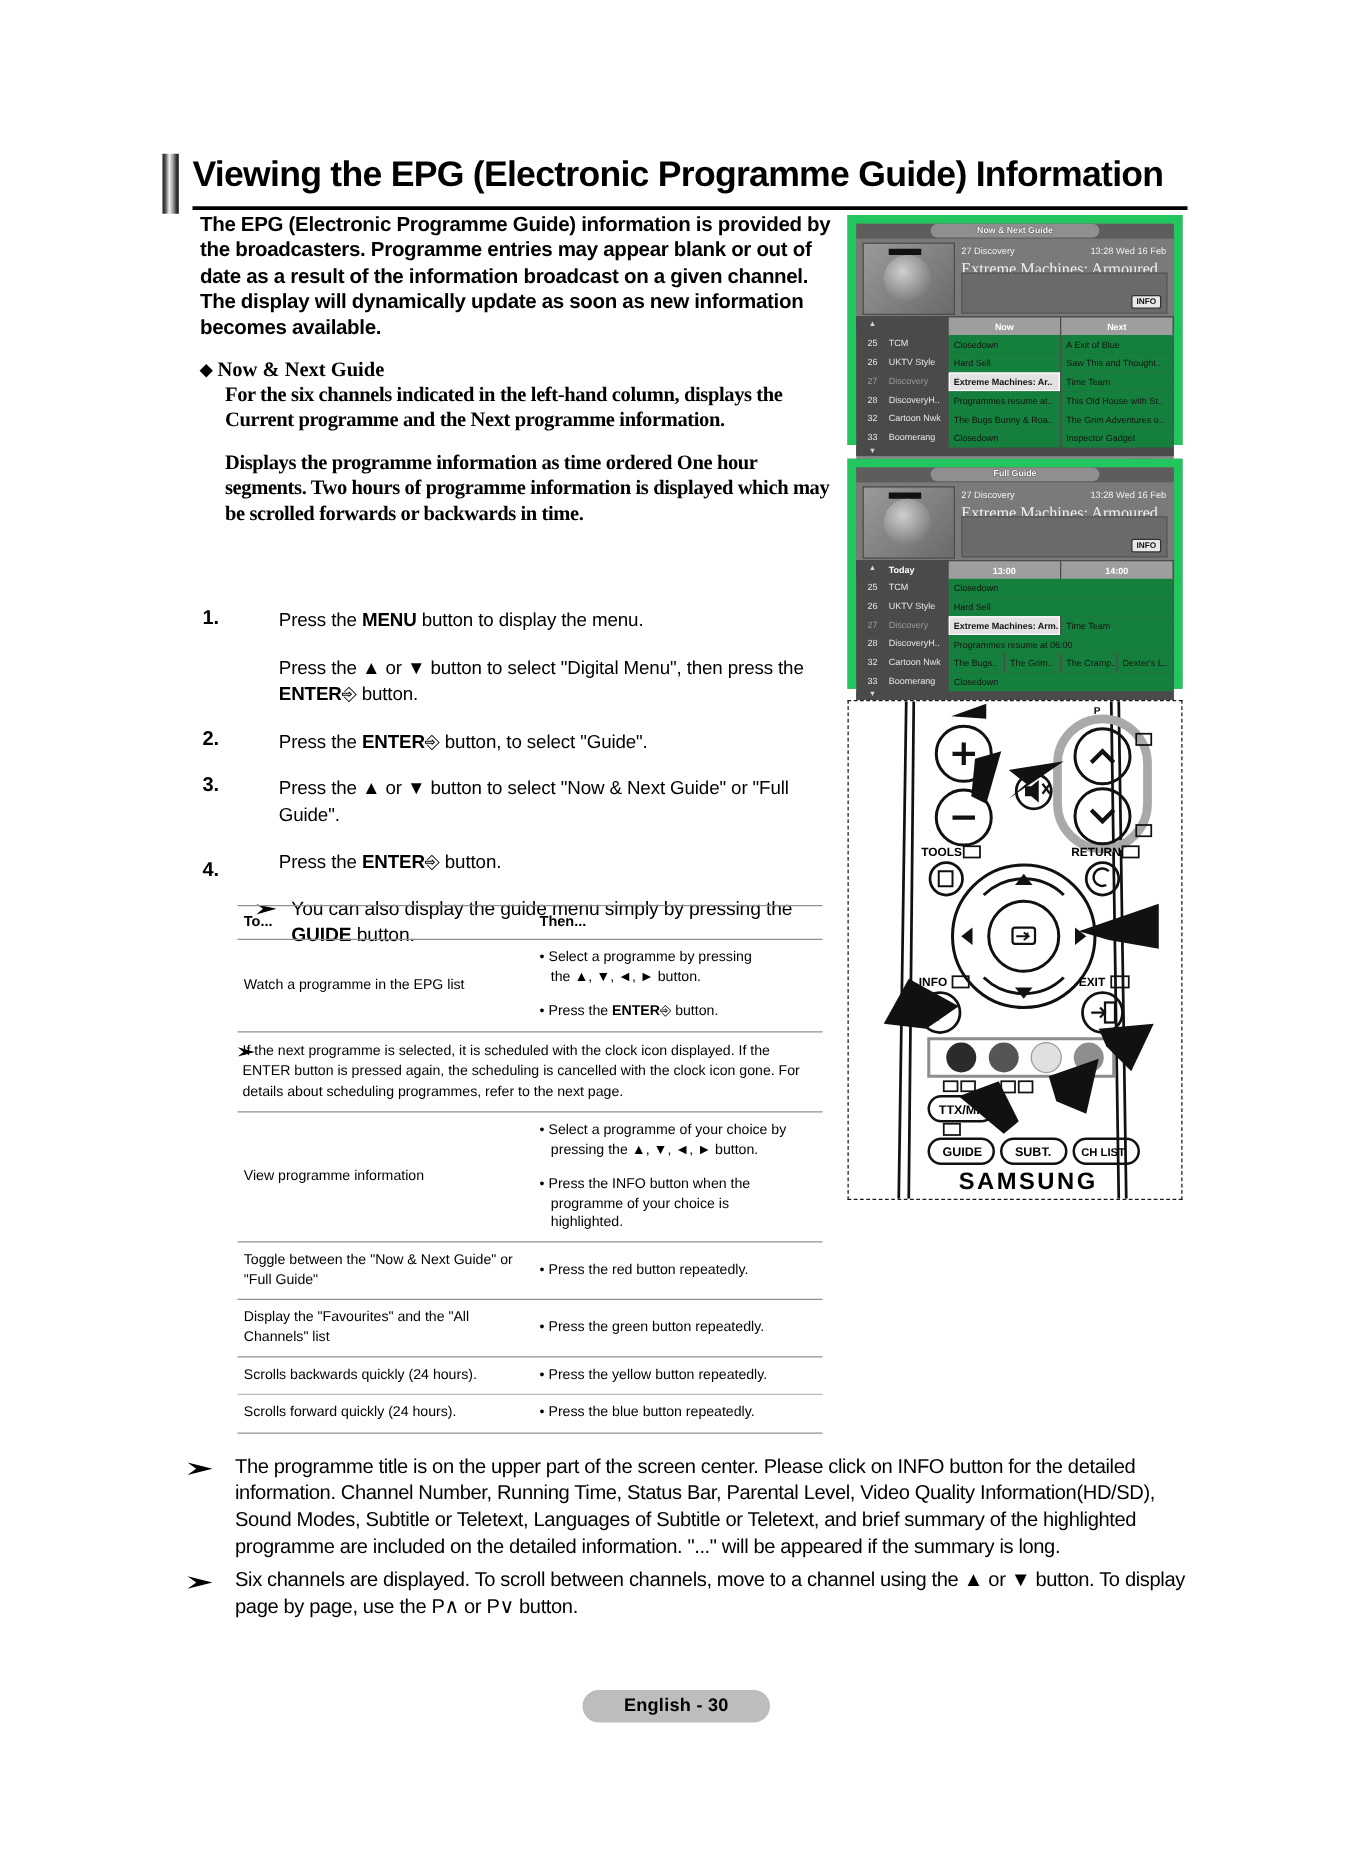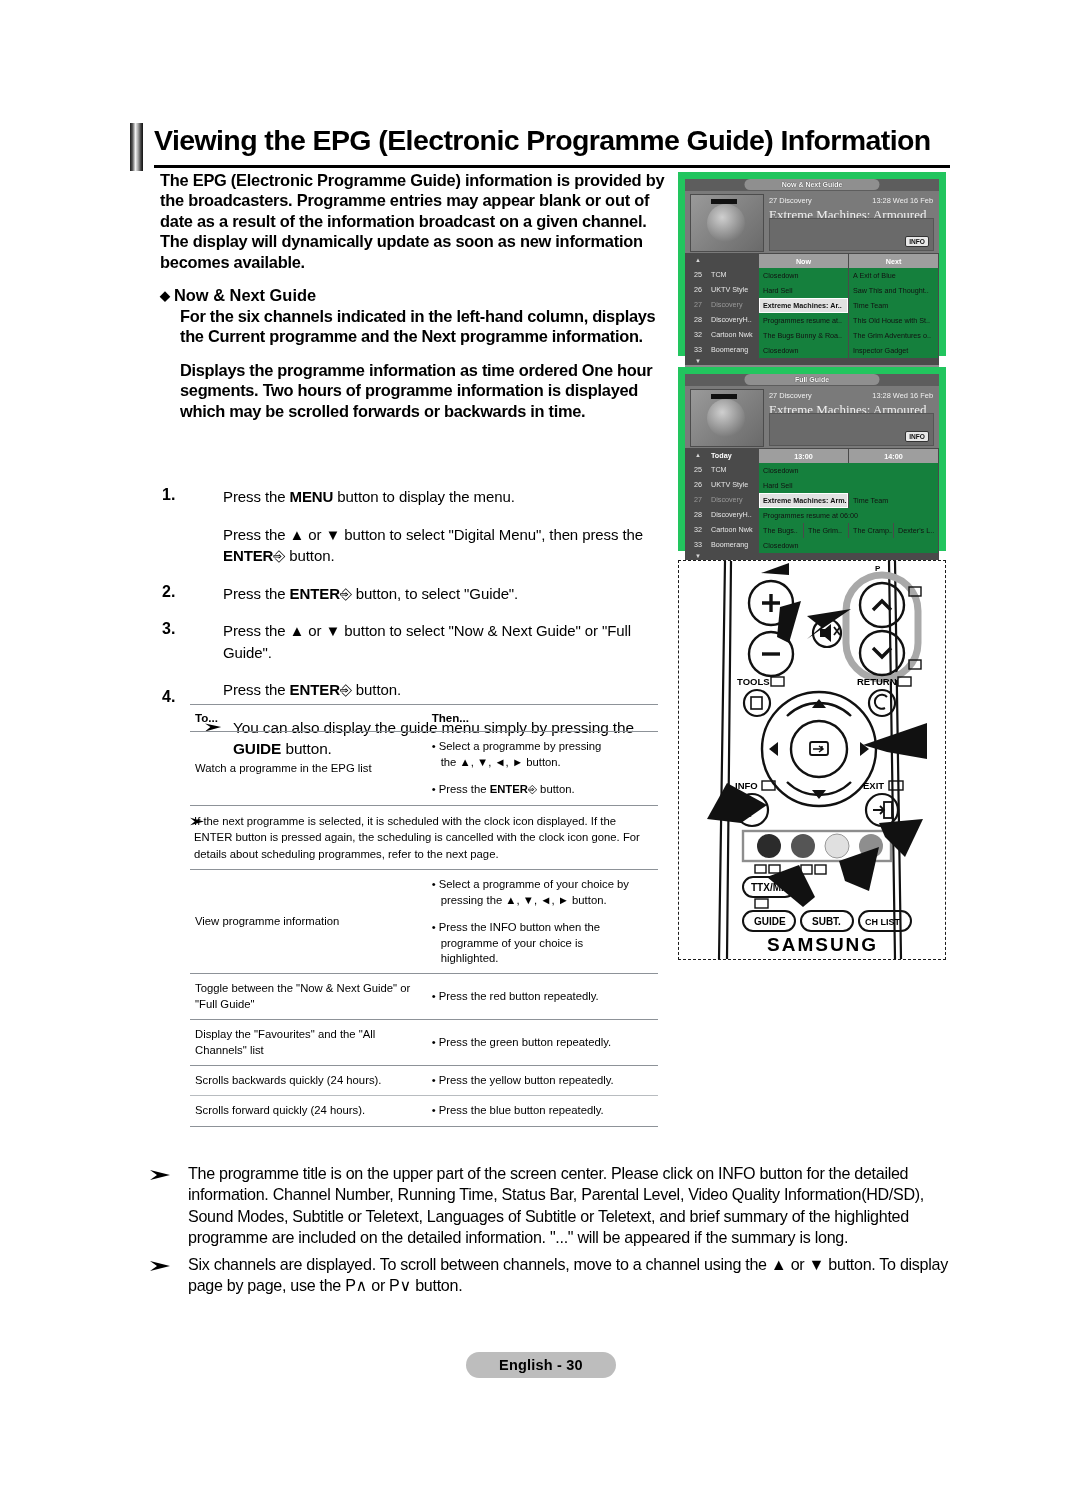--- a/index.html
+++ b/index.html
@@ -14,38 +14,38 @@
   .title-wrap{position:absolute;left:130px;top:118px;width:820px;height:60px;}
   .title-bar{position:absolute;left:0;top:5px;width:13px;height:48px;
     background:linear-gradient(to right,#1a1a1a 0%,#555 18%,#f2f2f2 42%,#a8a8a8 62%,#3a3a3a 85%,#111 100%);}
   .title-text{position:absolute;left:24px;top:0px;font-size:28.5px;font-weight:bold;
     letter-spacing:-0.6px;white-space:nowrap;line-height:44px;}
   .title-rule{position:absolute;left:24px;top:47px;width:796px;height:3px;background:#000;}
 
   
   .col-left{position:absolute;left:160px;top:170px;width:512px;}
   .intro{font-size:16.4px;font-weight:bold;line-height:20.4px;letter-spacing:-0.25px;}
-  .bullet-block{margin-top:13px;}
+  .bullet-block{margin-top:13px;font-family:Liberation Serif, serif;}
   .bullet-head{font-size:16.4px;font-weight:bold;line-height:21px;}
   .bullet-head .dia{font-size:13px;margin-right:4px;vertical-align:1px;}
   .bullet-body{font-size:16.4px;font-weight:bold;line-height:20.4px;padding-left:20px;letter-spacing:-0.3px;}
 
   
   .steps{position:absolute;left:160px;top:470px;width:515px;}
   .step{position:relative;padding-left:47px;margin-bottom:5px;}
   .step .num{position:absolute;left:2px;top:0;font-size:16px;font-weight:bold;}
   .step p{margin:16px;font-size:15px;line-height:21.5px;letter-spacing:-0.1px;}
   .step b{font-weight:bold;}
   .note-in-step{position:relative;padding-left:26px;margin-top:2px;}
   .arrowhead{position:absolute;left:-2px;top:3px;width:18px;height:14px;}
   .note-in-step p{font-size:15.4px;line-height:21px;margin:0;}
 
   
   .tbl-num{position:absolute;left:162px;top:688px;font-size:16px;font-weight:bold;}
-  .tbl{position:absolute;left:190px;top:704px;width:468px;
+  .tbl{position:absolute;left:190px;top:724px;width:468px;
        border-collapse:collapse;font-size:11.3px;line-height:15.4px;}
   .tbl td{vertical-align:middle;padding:7px 4px;}
   .tbl .hdr td{font-weight:bold;font-size:11.6px;padding:5px 4px 6px 4px;}
   .rowline{border-top:1.6px solid #8d9298;}
   .rowline-thin{border-top:1px solid #b8bcc0;}
   .c1{width:237px;padding-left:5px !important;}
   .c2{width:231px;padding-left:5px !important;}
   .bul{display:block;}
   .bul + .bul{margin-top:12px;}
   .ind{padding-left:9px;display:block;}

